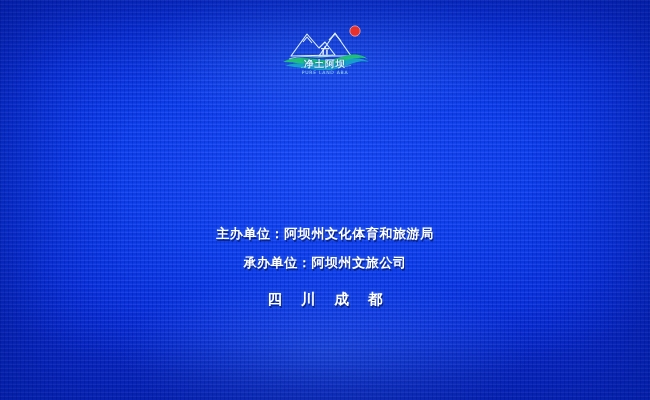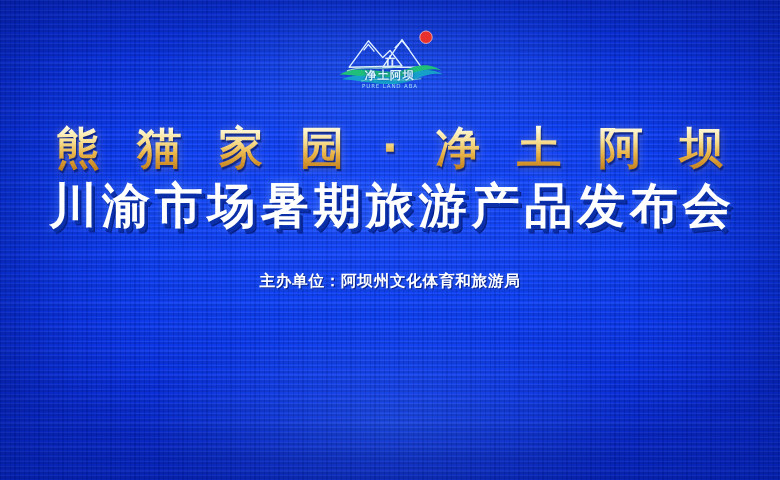--- a/index.html
+++ b/index.html
@@ -221,23 +221,23 @@
           <path d="M6 44 C24 36 44 47 64 39 C76 34 85 37 90 40 C82 38 74 41 64 45 C46 52 24 45 6 44 Z" fill="#16a8c8" opacity="0.9"></path>
           <path d="M10 37 C26 31 40 38 54 33" fill="none" stroke="#a8e6c9" stroke-width="1.1" opacity="0.85"></path>
         </g>
 
         <path d="M22 45.5 C38 41.5 56 47 72 43.5" fill="none" stroke="#7fe0d0" stroke-width="0.9" opacity="0.7"></path>
       </svg>
       <div class="logo-cn-text">净土阿坝</div>
       <div class="logo-en-text">PURE LAND ABA</div>
     </div>
 
-    <div class="title-gold">熊 猫 家 园 · 净 土 阿 坝</div>
-
-    <div class="title-white">川渝市场暑期旅游产品发布会</div>
+
 
     <div class="org-line org-1">主办单位：阿坝州文化体育和旅游局</div>
 
-
+    <div class="org-line org-2">承办单位：阿坝州文旅公司</div>
+
+    <div class="place">四 川 成 都</div>
 
 
   </div>
 </div>
 
 </body></html>

